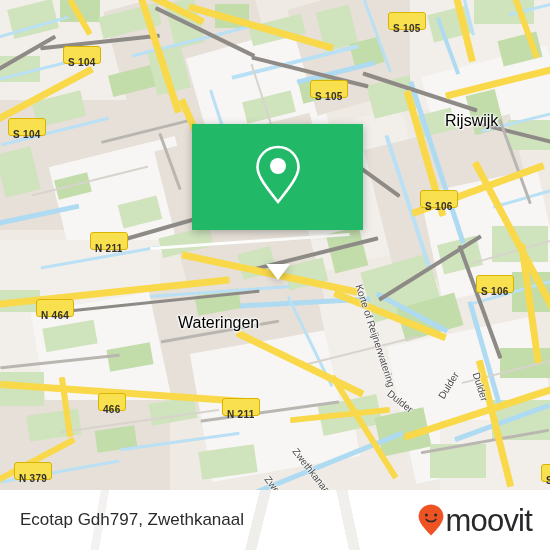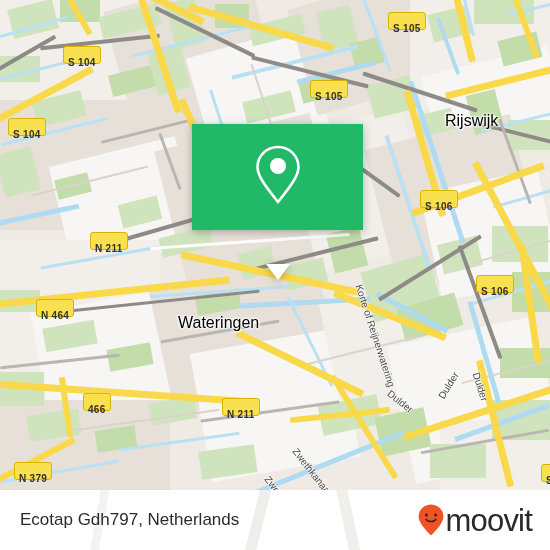--- a/index.html
+++ b/index.html
@@ -347,42 +347,42 @@
 
     <div class="layer">
       <div class="shield" style="left:388px;top:12px;">S 105</div>
       <div class="shield" style="left:63px;top:46px;">S 104</div>
       <div class="shield" style="left:310px;top:80px;">S 105</div>
       <div class="shield" style="left:8px;top:118px;">S 104</div>
       <div class="shield" style="left:420px;top:190px;">S 106</div>
       <div class="shield" style="left:90px;top:232px;">N 211</div>
       <div class="shield" style="left:476px;top:275px;">S 106</div>
       <div class="shield" style="left:36px;top:299px;">N 464</div>
-      <div class="shield" style="left:83px;top:393px;">466</div>
+      <div class="shield" style="left:98px;top:393px;">466</div>
       <div class="shield" style="left:222px;top:398px;">N 211</div>
       <div class="shield" style="left:14px;top:462px;">N 379</div>
       <div class="shield" style="left:541px;top:464px;">S</div>
     </div>
 
 
     <div id="callout">
       <div id="callout-top">
         <span>
           <svg width="52" height="64" viewBox="0 0 52 64" aria-hidden="true">
             <path d="M26 4 C14.5 4 5.5 13 5.5 24.2 C5.5 33 14 44 26 59 C38 44 46.5 33 46.5 24.2 C46.5 13 37.5 4 26 4 Z" fill="none" stroke="#ffffff" stroke-width="2.6"></path>
             <circle cx="26" cy="23" r="8" fill="#ffffff"></circle>
           </svg>
         </span>
       </div>
       <div id="callout-tip"></div>
     </div>
   </div>
 
   <div id="bottombar">
-    <div id="place-name">Ecotap Gdh797, Netherlands</div>
+    <div id="place-name">Ecotap Gdh797, Zwethkanaal</div>
     <div id="logo">
       <span id="logo-pin">
         <svg width="26" height="32" viewBox="0 0 26 32" aria-hidden="true">
           <path d="M13 0.6 C6 0.6 0.6 6 0.6 12.6 C0.6 18.4 6.4 25 13 31.4 C19.6 25 25.4 18.4 25.4 12.6 C25.4 6 20 0.6 13 0.6 Z" fill="#f05323"></path>
           <circle cx="8.4" cy="11" r="1.5" fill="#2a2a2a"></circle>
           <circle cx="17.6" cy="11" r="1.5" fill="#2a2a2a"></circle>
           <path d="M8.2 15.4 C9.8 18.3 16.2 18.3 17.8 15.4" fill="none" stroke="#2a2a2a" stroke-width="1.5" stroke-linecap="round"></path>
         </svg>
       </span>
       <span id="logo-text">moovit</span>

